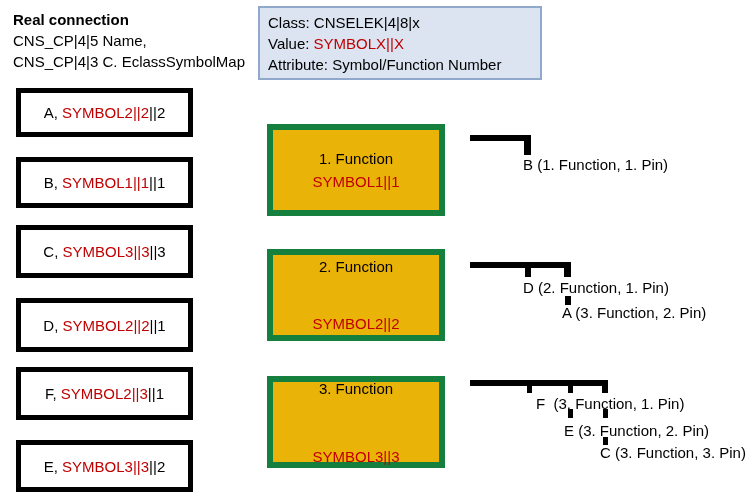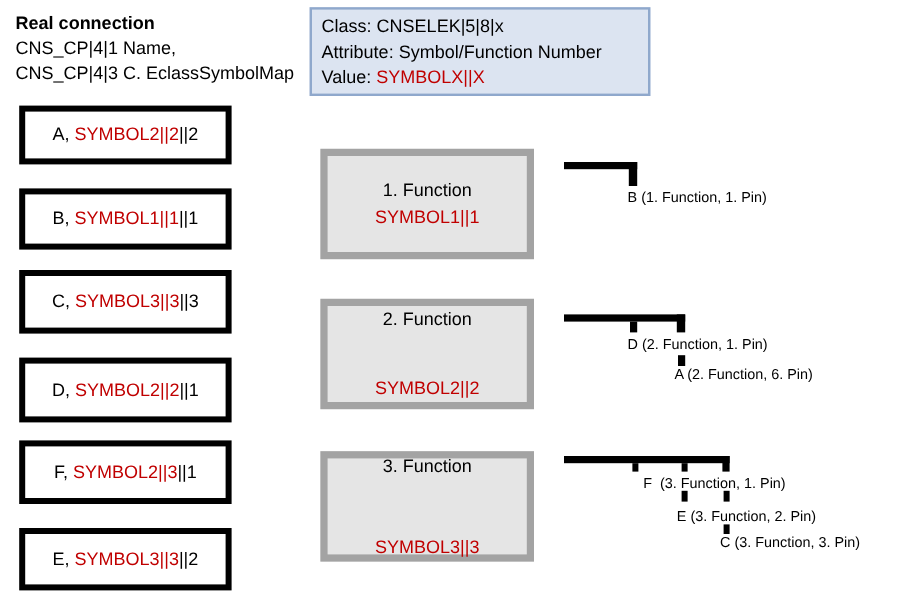--- a/index.html
+++ b/index.html
@@ -20,44 +20,44 @@
   
   .conn-box{
     position:absolute;left:16px;width:177px;box-sizing:border-box;
     border:5px solid #000;background:#fff;
     display:flex;align-items:center;justify-content:center;
     font-size:15px;white-space:pre;
   }
   
   .fn-box{
     position:absolute;left:267px;width:178px;height:92px;box-sizing:border-box;
-    border:6px solid #a3a3a3;background:#e5e5e5;
+    border:6px solid #15803d;background:#eab308;
     display:flex;flex-direction:column;align-items:center;justify-content:center;
     font-size:15px;line-height:23px;text-align:center;
   }
   
   .ln{position:absolute;background:#000;}
   
-  .pin-label{position:absolute;font-size:12px;line-height:15px;white-space:pre;}
+  .pin-label{position:absolute;font-size:15px;line-height:15px;white-space:pre;}
 </style>
 </head>
 <body>
 
 <div class="canvas">
 
   <div class="header">
     <div class="title">Real connection</div>
-    <div>CNS_CP|4|1 Name,</div>
+    <div>CNS_CP|4|5 Name,</div>
     <div>CNS_CP|4|3 C. EclassSymbolMap</div>
   </div>
 
   <div class="info-box">
-    <div>Class: CNSELEK|5|8|x</div>
+    <div>Class: CNSELEK|4|8|x</div>
+    <div><span>Value: </span><span class="red">SYMBOLX||X</span></div>
     <div>Attribute: Symbol/Function Number</div>
-    <div><span>Value: </span><span class="red">SYMBOLX||X</span></div>
   </div>
 
   <div class="conn-box" style="top:88px;height:49px;">
     <span>A, </span><span class="red">SYMBOL2||2</span><span>||2</span>
   </div>
   <div class="conn-box" style="top:157px;height:51px;">
     <span>B, </span><span class="red">SYMBOL1||1</span><span>||1</span>
   </div>
   <div class="conn-box" style="top:225px;height:53px;">
     <span>C, </span><span class="red">SYMBOL3||3</span><span>||3</span>
@@ -87,21 +87,21 @@
 
   <div class="ln" style="left:470px;top:135px;width:61px;height:6px;"></div>
   <div class="ln" style="left:524px;top:135px;width:7px;height:20px;"></div>
   <div class="pin-label" style="left:523px;top:157px;">B (1. Function, 1. Pin)</div>
 
   <div class="ln" style="left:470px;top:262px;width:101px;height:6px;"></div>
   <div class="ln" style="left:525px;top:268px;width:6px;height:9px;"></div>
   <div class="ln" style="left:564px;top:262px;width:7px;height:15px;"></div>
   <div class="pin-label" style="left:523px;top:280px;">D (2. Function, 1. Pin)</div>
   <div class="ln" style="left:565px;top:296px;width:6px;height:9px;"></div>
-  <div class="pin-label" style="left:562px;top:305px;">A (2. Function, 6. Pin)</div>
+  <div class="pin-label" style="left:562px;top:305px;">A (3. Function, 2. Pin)</div>
 
   <div class="ln" style="left:470px;top:380px;width:138px;height:6px;"></div>
   <div class="ln" style="left:527px;top:386px;width:5px;height:7px;"></div>
   <div class="ln" style="left:568px;top:386px;width:5px;height:7px;"></div>
   <div class="ln" style="left:602px;top:380px;width:6px;height:13px;"></div>
   <div class="pin-label" style="left:536px;top:396px;">F  (3. Function, 1. Pin)</div>
   <div class="ln" style="left:568px;top:409px;width:5px;height:9px;"></div>
   <div class="ln" style="left:603px;top:409px;width:5px;height:9px;"></div>
   <div class="pin-label" style="left:564px;top:423px;">E (3. Function, 2. Pin)</div>
   <div class="ln" style="left:603px;top:437px;width:5px;height:8px;"></div>

